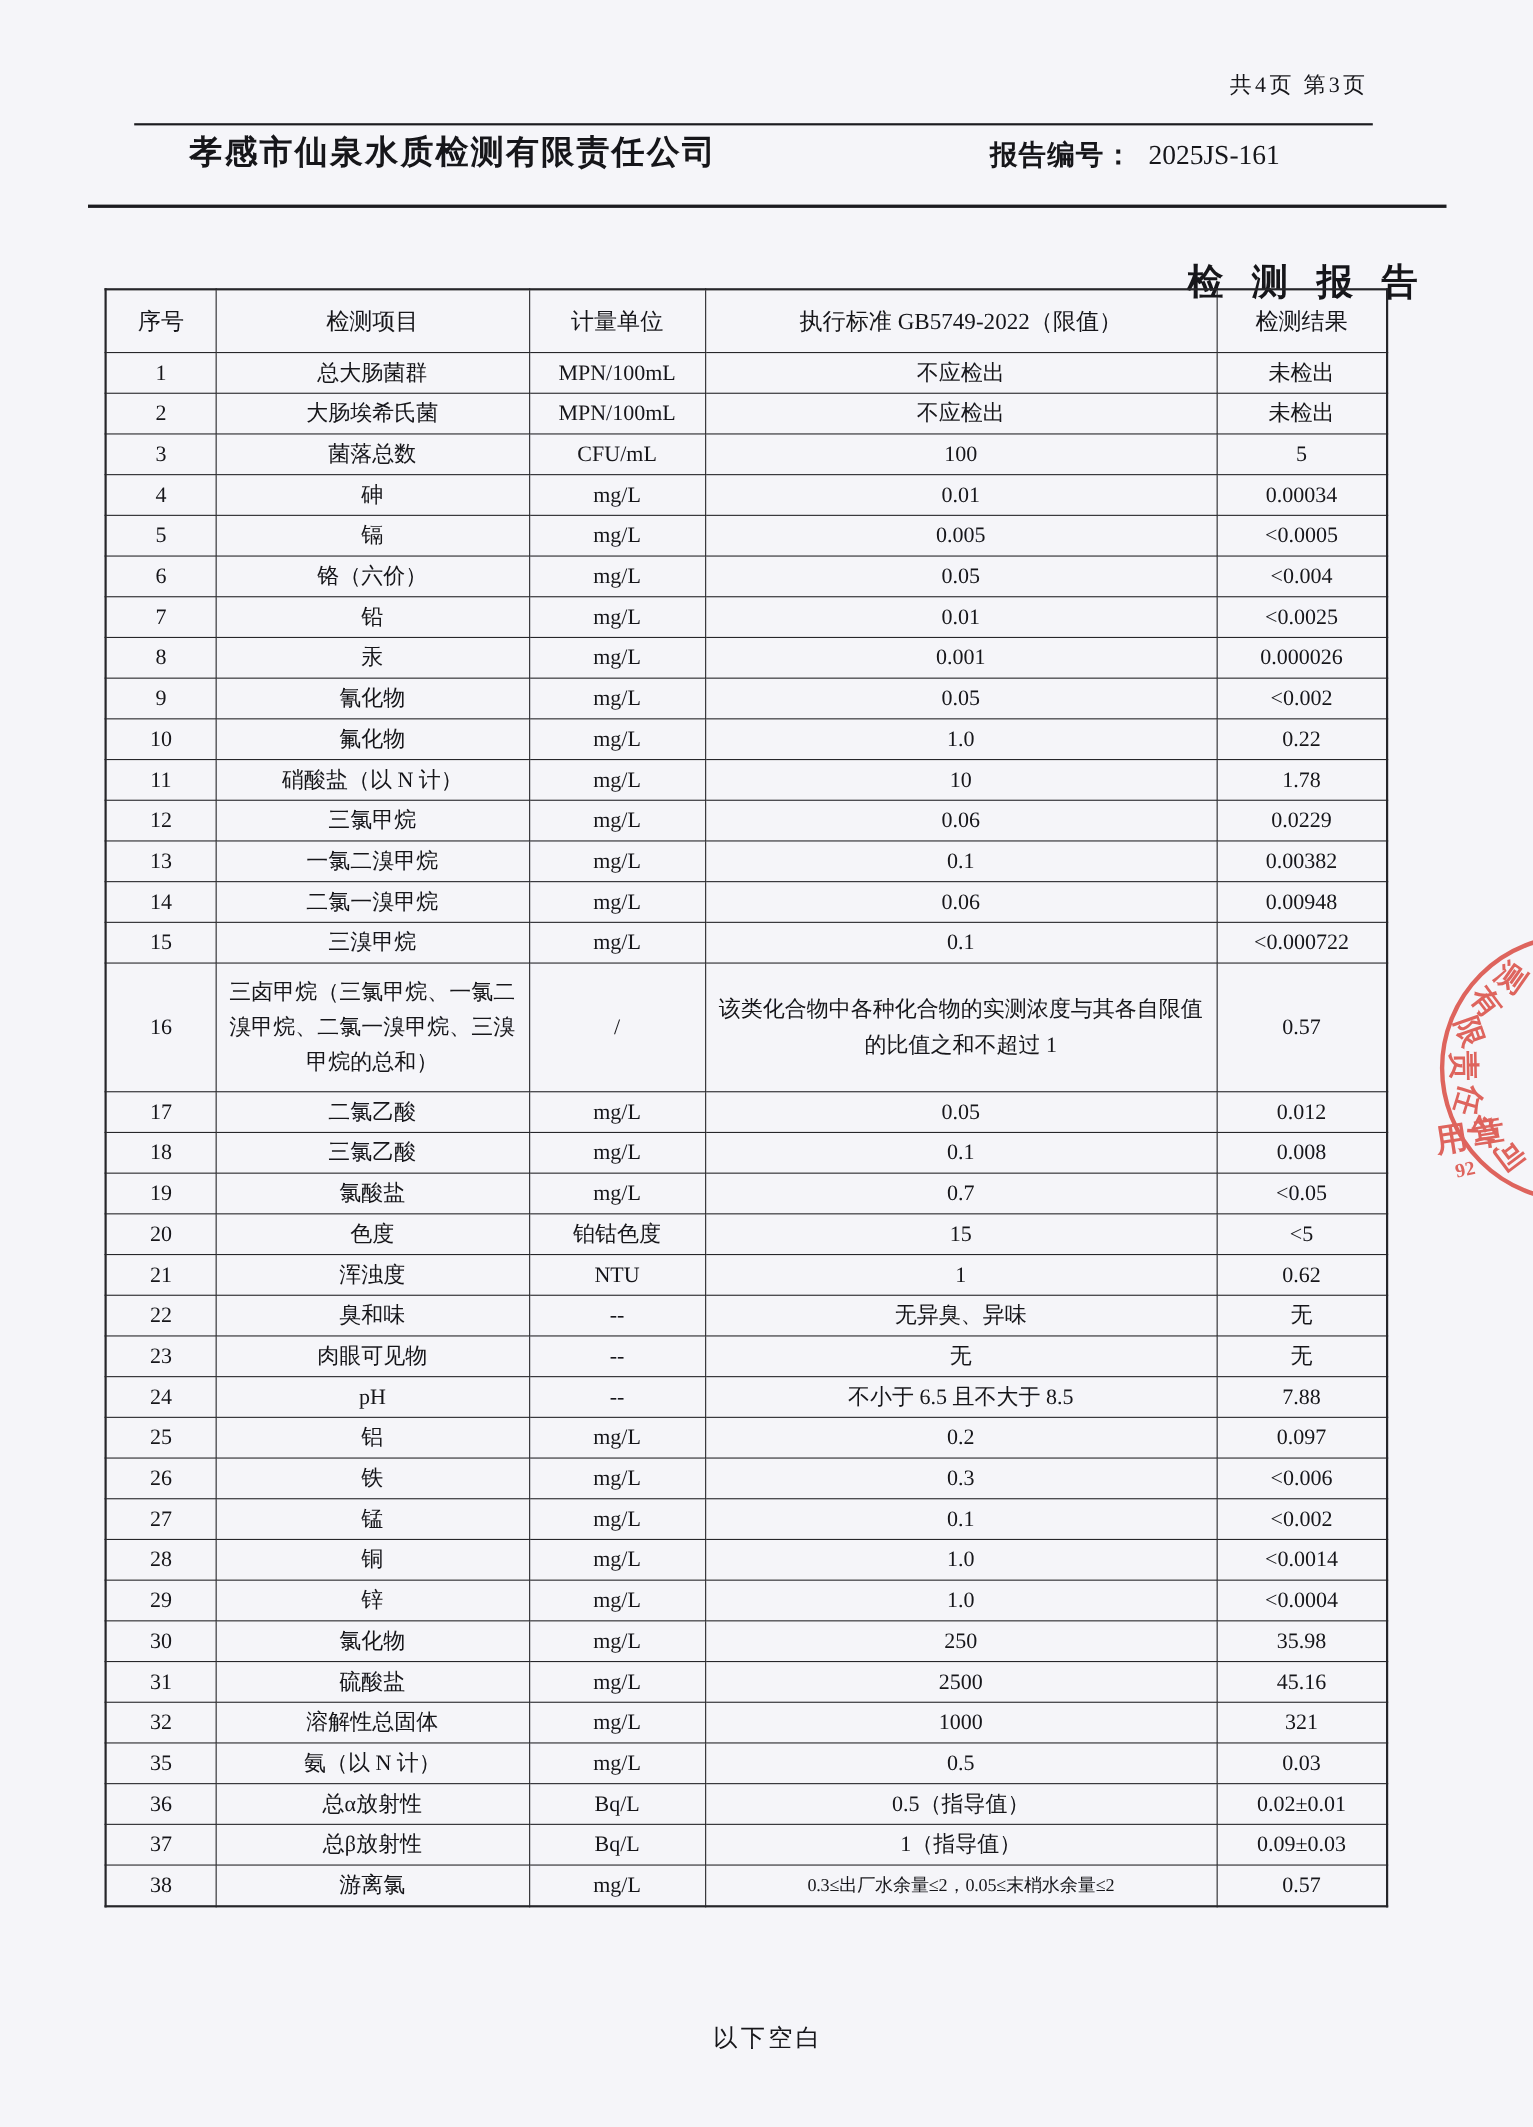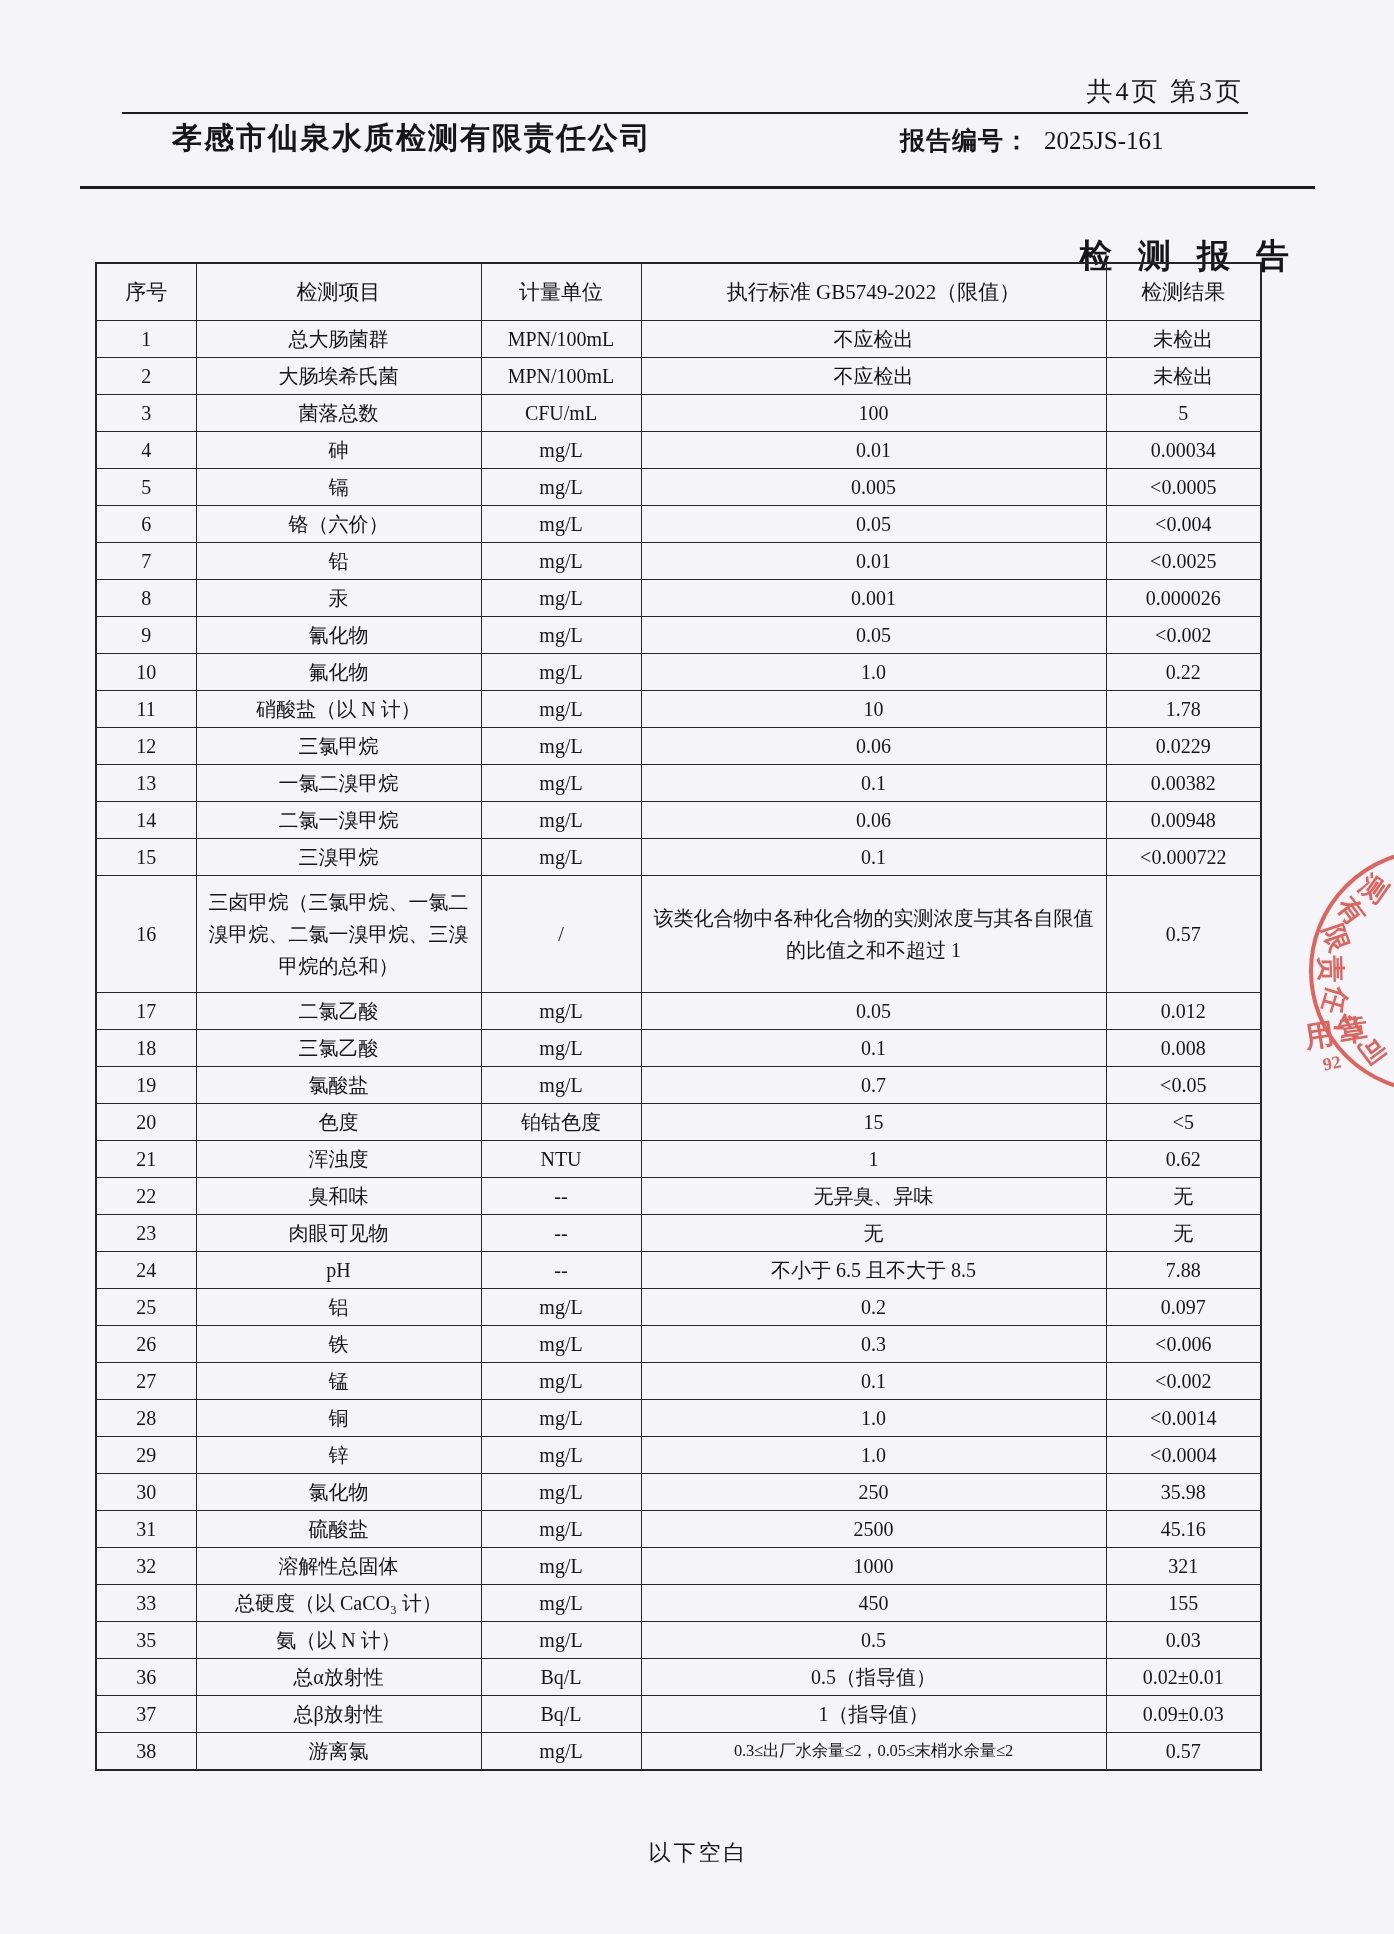--- a/index.html
+++ b/index.html
@@ -6,22 +6,22 @@
   .page{
     position:relative;
     width:1394px;height:1934px;
     margin:0 auto;
     background:#f5f5f9;
     overflow:hidden;
     color:#16161a;
     font-family:"Liberation Serif","DejaVu Serif",serif;
   }
   .page-number{
-    position:absolute;top:74px;right:150px;
-    font-size:26px;letter-spacing:3px;font-family:Liberation Serif, serif;
+    position:absolute;top:64px;right:150px;
+    font-size:20px;letter-spacing:3px;font-family:Liberation Serif, serif;
   }
   .rule{position:absolute;background:#1c1c20;}
   .rule-1{top:112px;left:122px;width:1126px;height:2px;}
   .rule-2{top:186px;left:80px;width:1235px;height:3px;}
   .company{
     position:absolute;top:118px;left:172px;
     font-family:Liberation Sans, sans-serif;
     font-weight:700;font-size:30px;letter-spacing:2px;
   }
   .report-no{
@@ -353,27 +353,20 @@
           <td>45.16</td>
         </tr>
         <tr>
           <td>32</td>
           <td>溶解性总固体</td>
           <td>mg/L</td>
           <td>1000</td>
           <td>321</td>
         </tr>
         <tr>
-          <td>33</td>
-          <td>总硬度（以 CaCO₃ 计）</td>
-          <td>mg/L</td>
-          <td>450</td>
-          <td>155</td>
-        </tr>
-        <tr>
           <td>35</td>
           <td>氨（以 N 计）</td>
           <td>mg/L</td>
           <td>0.5</td>
           <td>0.03</td>
         </tr>
         <tr>
           <td>36</td>
           <td>总α放射性</td>
           <td>Bq/L</td>

